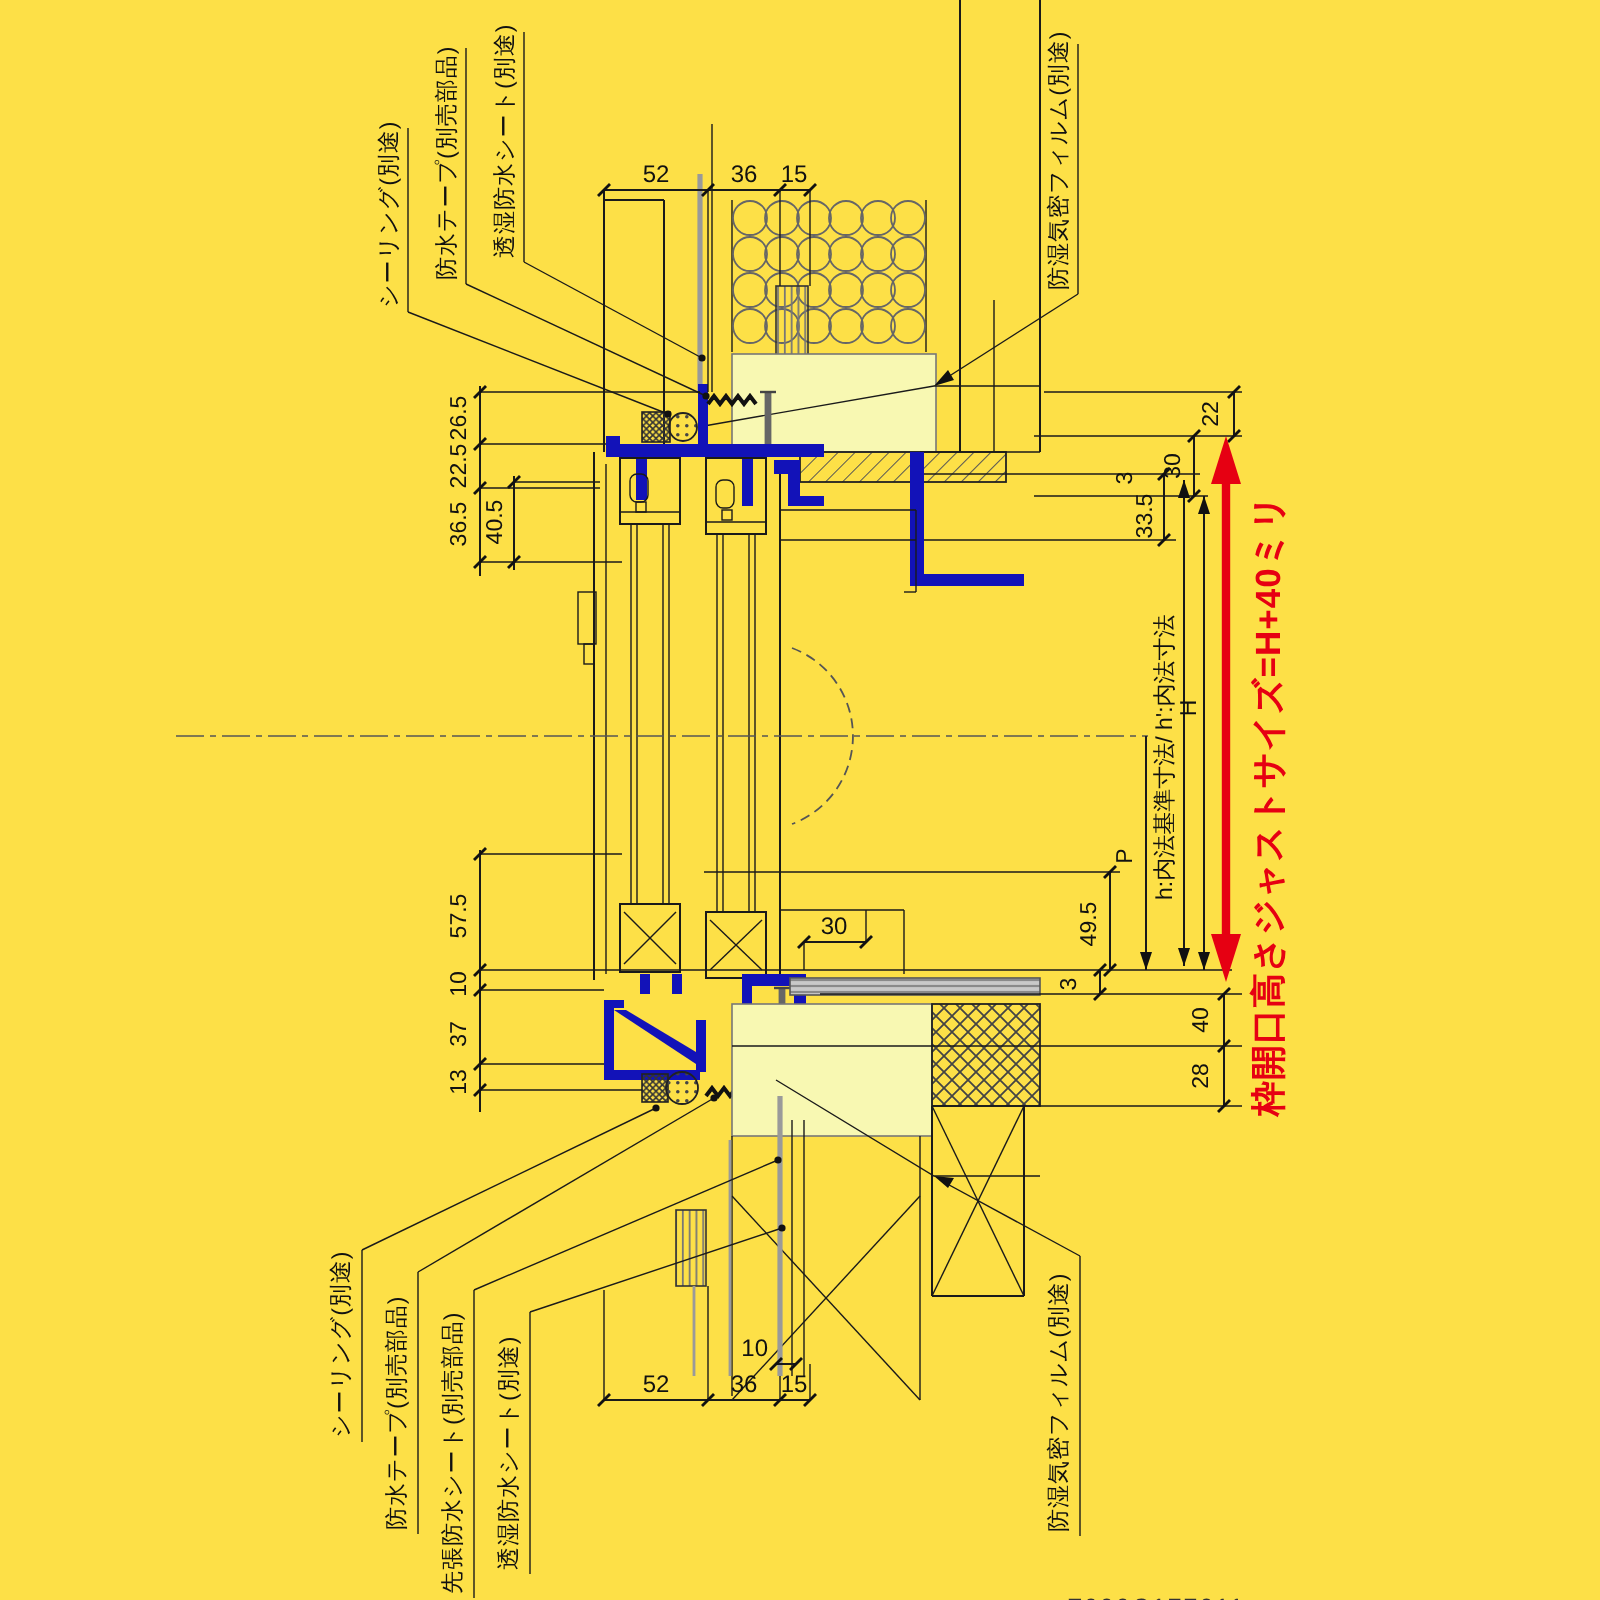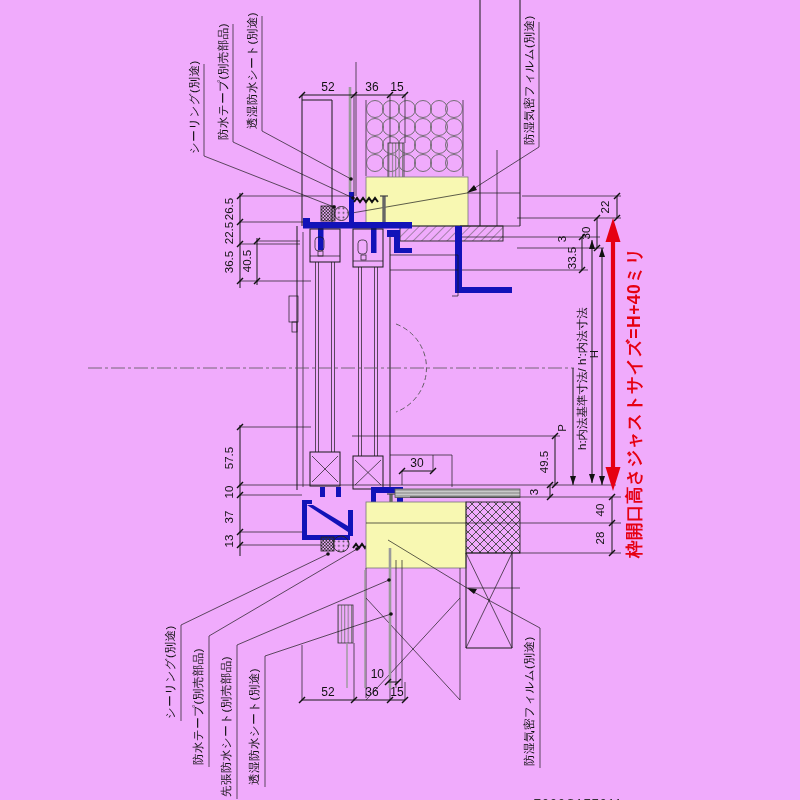--- a/index.html
+++ b/index.html
@@ -1,16 +1,16 @@
 <!DOCTYPE html>
 <html><head>
 <meta charset="utf-8">
 <style>
   html,body{margin:0;padding:0;background:#ffffff;}
-  .stage{position:relative;width:800px;height:800px;background:#f0abfc;overflow:hidden;
+  .stage{position:relative;width:800px;height:800px;background:#fde047;overflow:hidden;
          font-family:"Liberation Sans","DejaVu Sans",sans-serif;}
   svg{position:absolute;left:0;top:0;}
   .ln{stroke:#1a1a1a;stroke-width:1;fill:none;}
   .lt{stroke:#1a1a1a;stroke-width:0.7;fill:none;}
   .gray{stroke:#9a9a9a;stroke-width:2.6;fill:none;}
   .graythin{stroke:#9a9a9a;stroke-width:1.4;fill:none;}
   .blue{fill:#1212b8;}
   .coil{stroke:#666;stroke-width:0.9;fill:none;}
   .dimtxt{font-size:12px;fill:#111;}
   .dimtxt-m{font-size:11.5px;fill:#111;}

